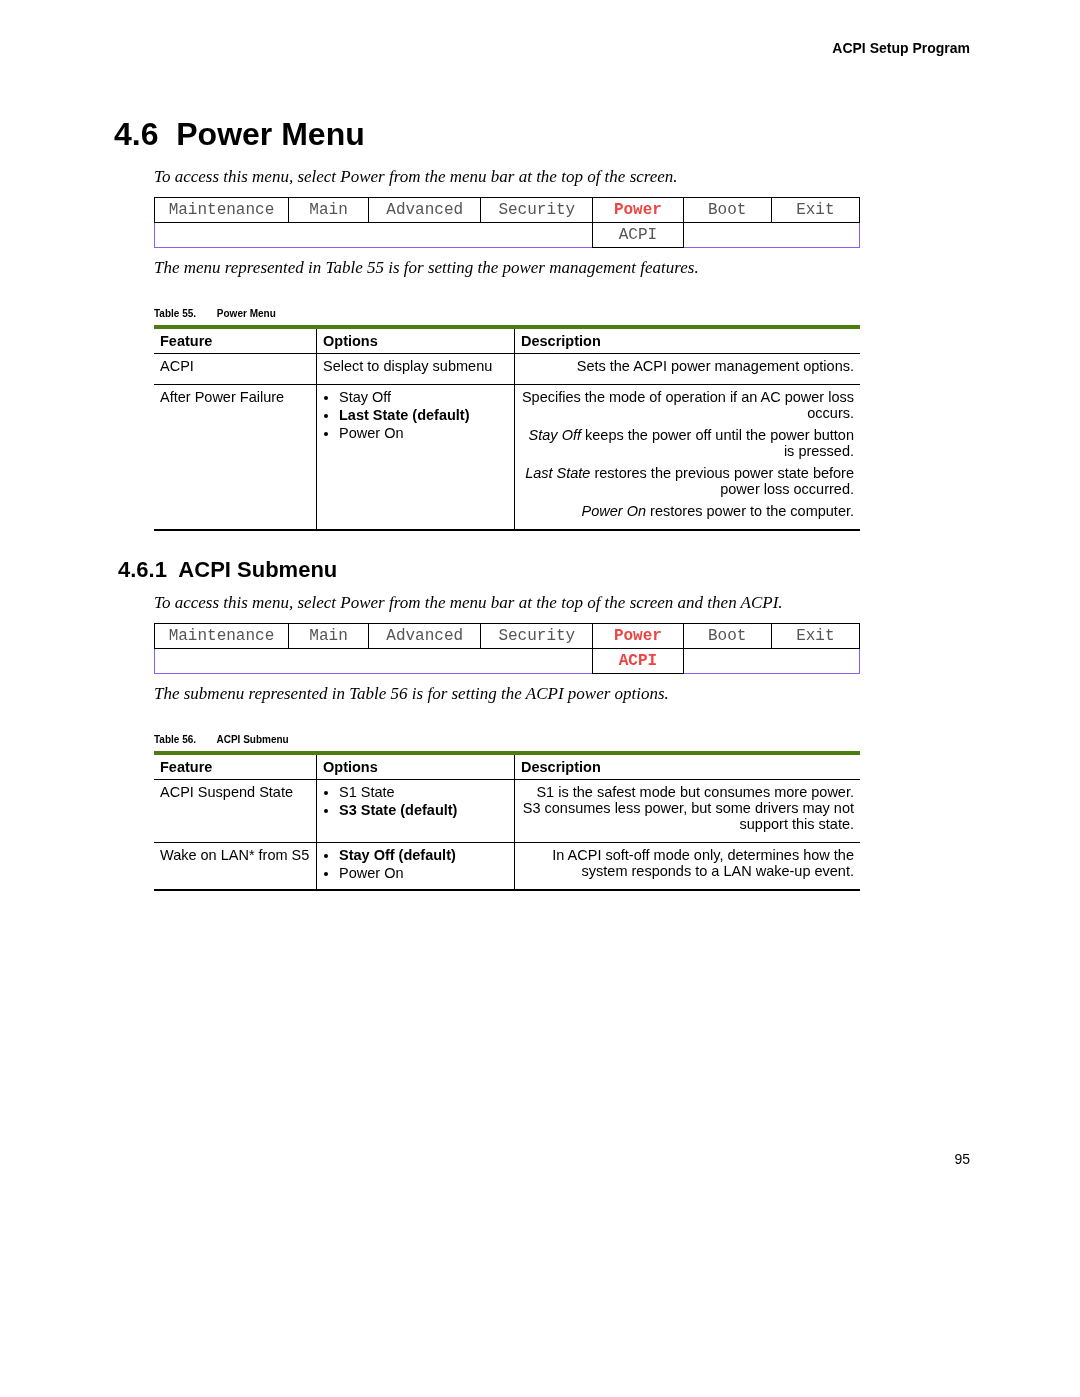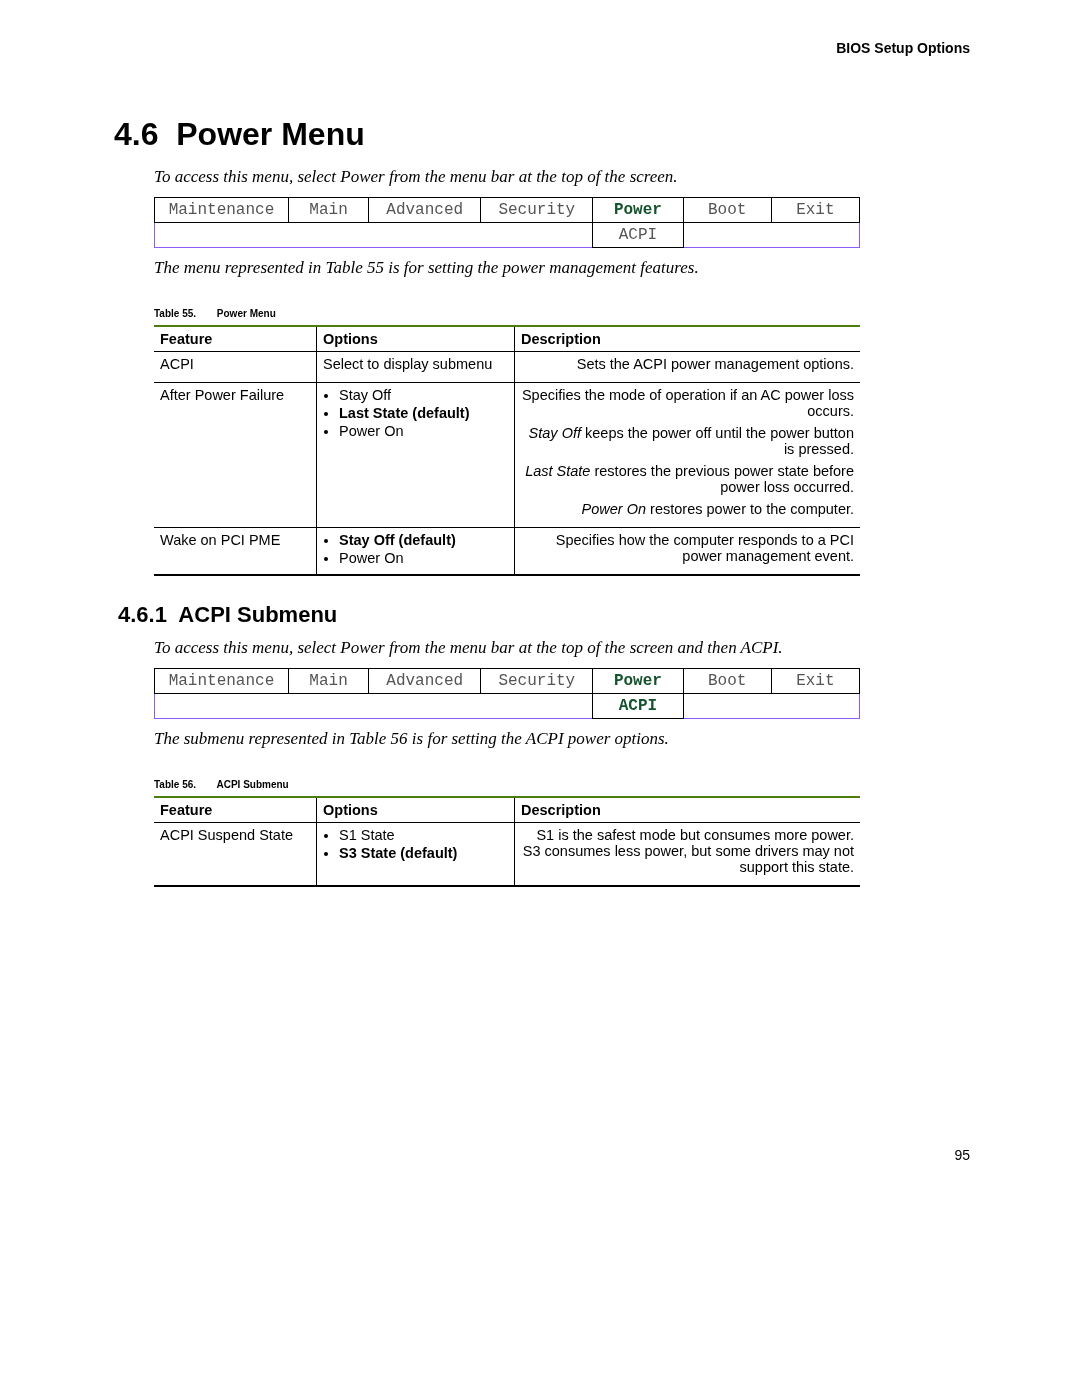--- a/index.html
+++ b/index.html
@@ -44,21 +44,21 @@
     font-family: "Courier New", Courier, monospace;
     font-size: 16px;
     color: #555;
   }
   .menubar td {
     border: 1px solid #000;
     padding: 3px 4px;
     text-align: center;
     white-space: nowrap;
   }
-  .menubar td.active { font-weight: bold; color:#14532d;margin-top:34px; }
+  .menubar td.active { font-weight: bold; color:#ef4444;margin-top:34px; }
   .menubar tr.subrow td { border-top: none; }
   .menubar tr.subrow td.empty { border:none; }
   .caption {
     font-weight: bold;
     margin: 30px 0 6px 44px;
     font-size: 10px;
   }
   .caption .cap-num { margin-right: 18px; }
   table.data {
     border-collapse: collapse;
@@ -69,21 +69,21 @@
   table.data th, table.data td {
     border-top: 1px solid #000;
     border-bottom: 1px solid #000;
     border-left: 1px solid #000;
     border-right: 1px solid #000;
     padding: 4px 6px 4px 6px;
     text-align: left;
     vertical-align: top;
   }
   table.data th { font-weight: bold; }
-  table.data tr:first-child th { border-top: 2px solid #4d7c0f; }
+  table.data tr:first-child th { border-top: 4px solid #4d7c0f; }
   table.data tr:last-child td { border-bottom: 2px solid #000; }
   table.data td:first-child, table.data th:first-child { border-left: none; }
   table.data td:last-child,  table.data th:last-child  { border-right: none; }
   ul.opts {
     margin: 0;
     padding-left: 16px;
   }
   ul.opts li { margin: 0 0 2px 0; }
   .bold { font-weight: bold; }
   .ital { font-style: italic; }
@@ -92,21 +92,21 @@
     font-size: 14px;
     margin-top: 260px;
   }
   .desc p { margin: 0 0 6px 0; text-align: right; }
   .col-feature { width: 150px; }
   .col-options { width: 185px; }
 </style>
 </head>
 <body>
 
-<div class="header-right">BIOS Setup Options</div>
+<div class="header-right">ACPI Setup Program</div>
 
 <h1>
   <span>4.6</span>&nbsp;
   <span>Power Menu</span>
 </h1>
 
 <p class="serif intro">To access this menu, select Power from the menu bar at the top of the screen.</p>
 
 <table class="menubar" id="menubar1">
     <tbody>
@@ -164,34 +164,20 @@
         </td>
         <td>
           <div class="desc">
             <p>Specifies the mode of operation if an AC power loss occurs.</p>
             <p><span class="ital">Stay Off</span> keeps the power off until the power button is pressed.</p>
             <p><span class="ital">Last State</span> restores the previous power state before power loss occurred.</p>
             <p><span class="ital">Power On</span> restores power to the computer.</p>
           </div>
         </td>
       </tr>
-      <tr>
-        <td>Wake on PCI PME</td>
-        <td>
-          <ul class="opts">
-            <li><span class="bold">Stay Off (default)</span></li>
-            <li>Power On</li>
-          </ul>
-        </td>
-        <td>
-          <div class="desc">
-            <p>Specifies how the computer responds to a PCI power management event.</p>
-          </div>
-        </td>
-      </tr>
     </tbody>
   </table>
 
 <h2>
   <span>4.6.1</span>&nbsp;
   <span>ACPI Submenu</span>
 </h2>
 
 <p class="serif intro">To access this menu, select Power from the menu bar at the top of the screen and then ACPI.</p>
 
@@ -238,16 +224,30 @@
             <li>S1 State</li>
             <li><span class="bold">S3 State (default)</span></li>
           </ul>
         </td>
         <td>
           <div class="desc">
             <p>S1 is the safest mode but consumes more power. S3 consumes less power, but some drivers may not support this state.</p>
           </div>
         </td>
       </tr>
+      <tr>
+        <td>Wake on LAN* from S5</td>
+        <td>
+          <ul class="opts">
+            <li><span class="bold">Stay Off (default)</span></li>
+            <li>Power On</li>
+          </ul>
+        </td>
+        <td>
+          <div class="desc">
+            <p>In ACPI soft-off mode only, determines how the system responds to a LAN wake-up event.</p>
+          </div>
+        </td>
+      </tr>
     </tbody>
   </table>
 
 <div class="pagenum">95</div>
 
 </body></html>

